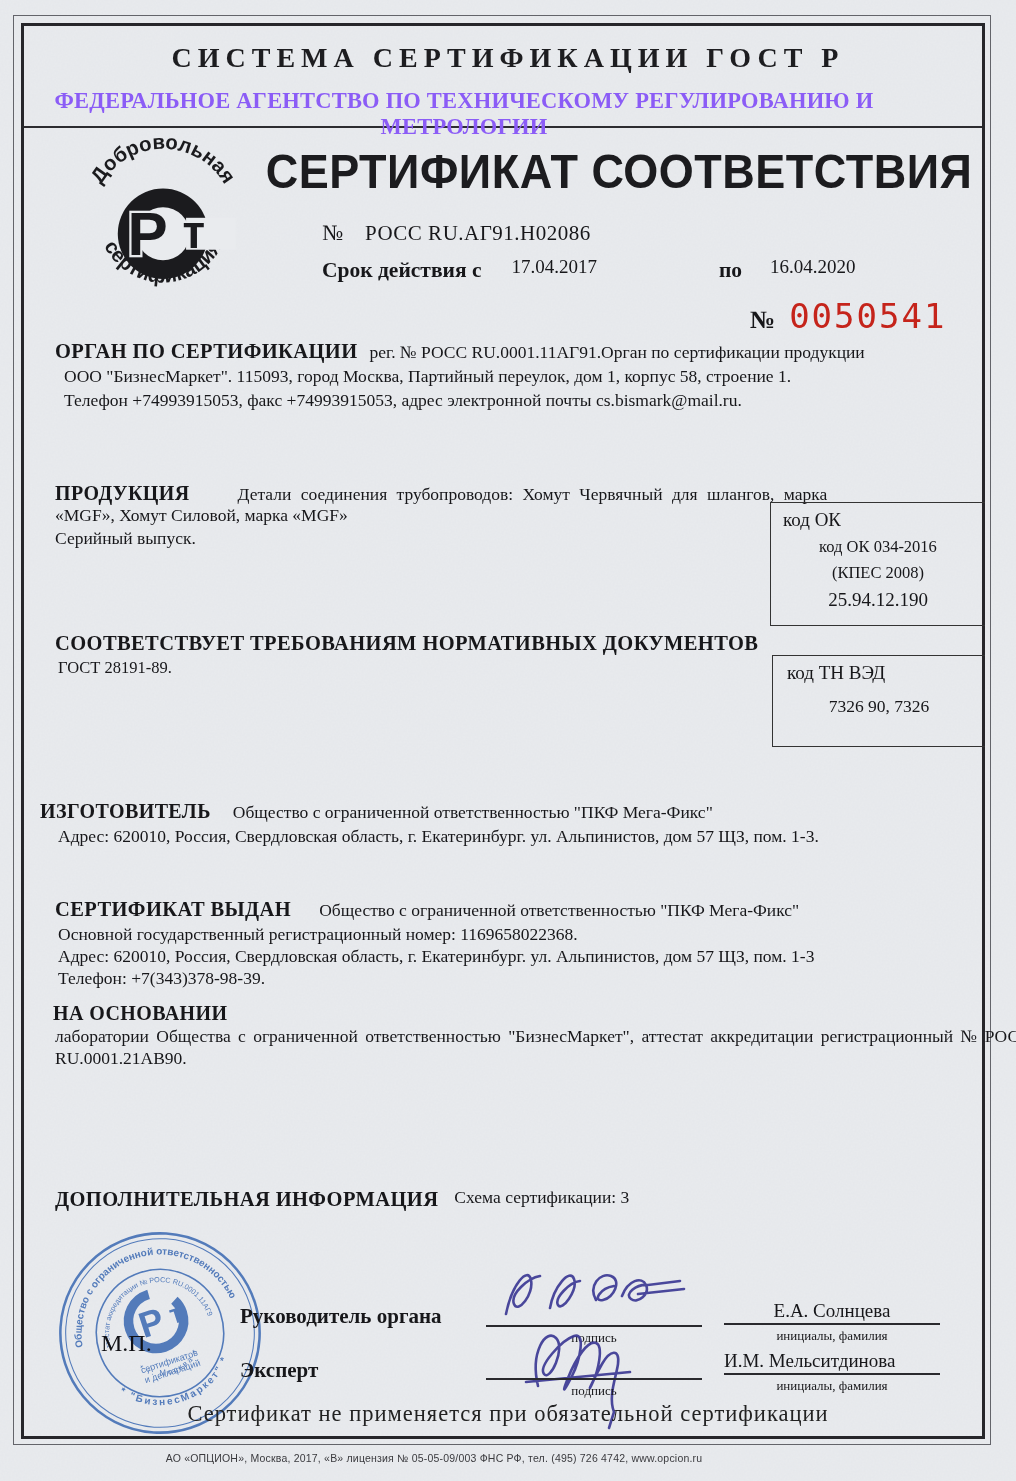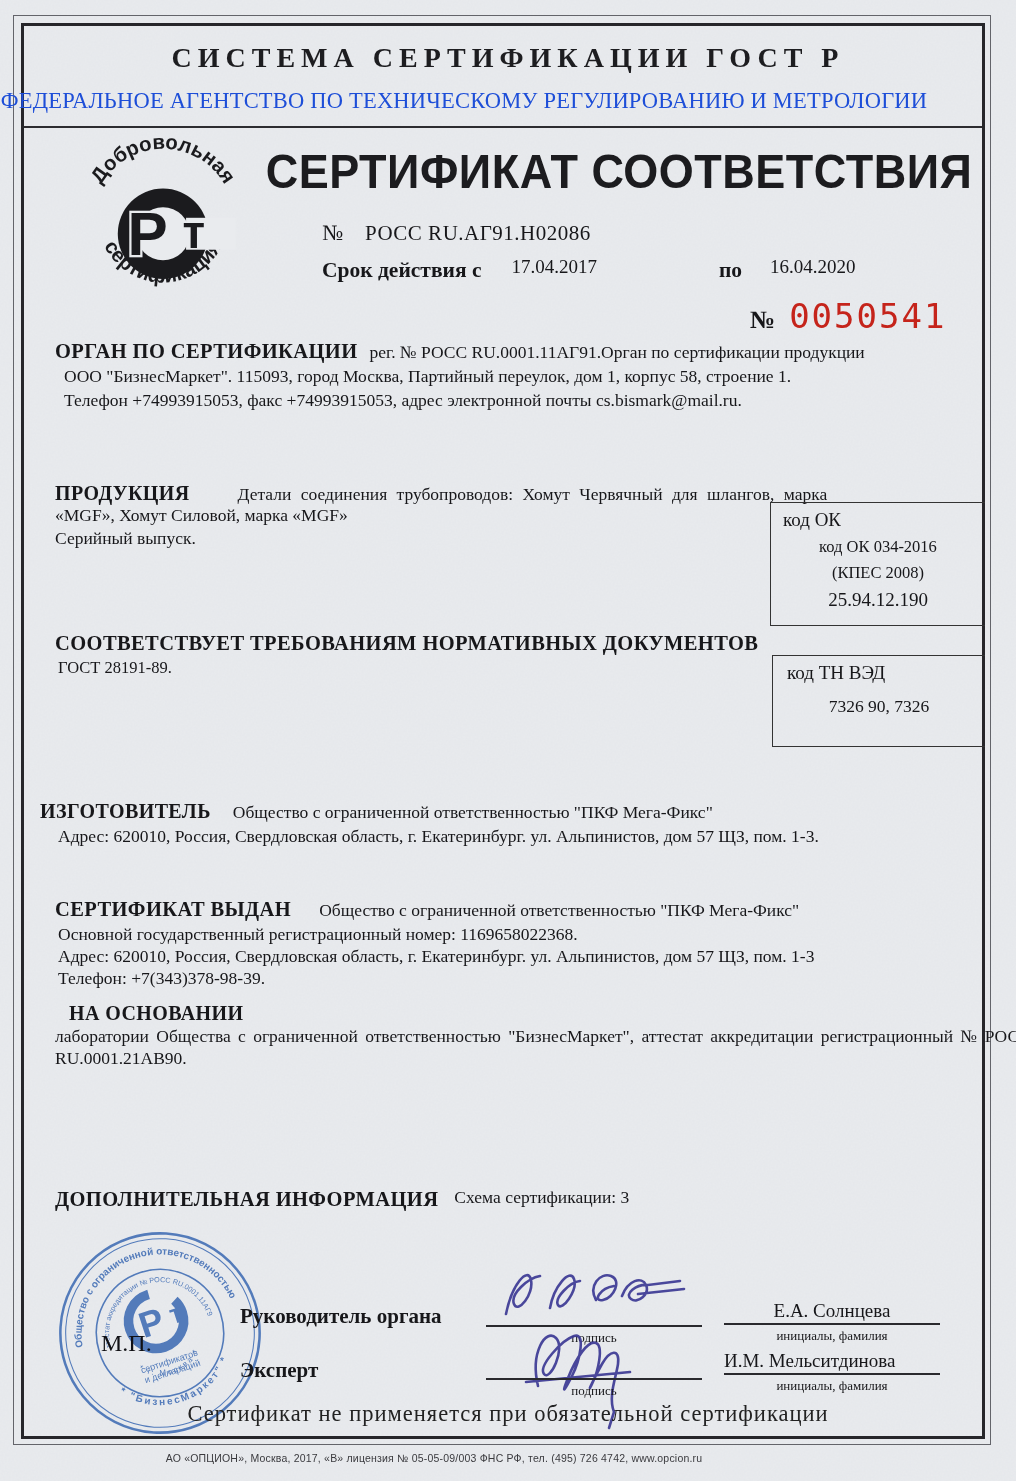--- a/index.html
+++ b/index.html
@@ -4,21 +4,21 @@
 <style>
   html,body{margin:0;padding:0;background:#cfd2d6;}
   .page{position:relative;width:1016px;height:1481px;margin:0 auto;background:#e9ebee;
         font-family:"Liberation Serif",serif;color:#17171a;overflow:hidden;}
   .abs{position:absolute;}
   .noise{left:0;top:0;pointer-events:none;}
   .frame-outer{left:13px;top:15px;width:976px;height:1428px;border:1px solid #63646a;}
   .frame-inner{left:21px;top:23px;width:958px;height:1410px;border:3px solid #26262a;}
   .header-rule{left:24px;top:126px;width:958px;height:2px;background:#2c2c30;}
   .h-system{left:0;top:42px;width:1016px;text-align:center;font-weight:bold;font-size:28px;letter-spacing:6px;color:#1d1d20;}
-  .h-agency{left:0;top:88px;width:928px;text-align:center;font-weight:normal;font-size:22.5px;letter-spacing:0.2px;color:#1d4ed8;}
+  .h-agency{left:0;top:88px;width:928px;text-align:center;font-weight:bold;font-size:22.5px;letter-spacing:0.2px;color:#8b5cf6;}
   .cert-title{left:248px;top:146px;width:742px;text-align:center;font-family:"Liberation Sans",sans-serif;
               font-weight:bold;font-size:45px;letter-spacing:0.5px;transform:scaleY(1.06);color:#1c1c1f;}
   .no-label{font-size:22px;}
   .certno-row{left:322px;top:220px;display:flex;align-items:baseline;gap:22px;}
   .certno-val{font-size:21px;letter-spacing:0.5px;}
   .validity-row{left:322px;top:258px;display:flex;align-items:baseline;}
   .validity-label{font-weight:bold;font-size:21.5px;}
   .validity-date{font-size:19px;position:relative;top:-4px;}
   .blank-row{left:750px;top:296px;display:flex;align-items:baseline;gap:14px;}
   .blank-no-label{font-size:25px;font-weight:bold;}
@@ -136,21 +136,21 @@
   <div class="abs bt" style="left:58px;top:826px">Адрес: 620010, Россия, Свердловская область, г. Екатеринбург. ул. Альпинистов, дом 57 ЩЗ, пом. 1-3.</div>
 
   <div class="abs row" style="left:55px;top:898px;gap:28px">
     <span class="sec-label big">СЕРТИФИКАТ ВЫДАН</span>
     <span class="bt">Общество с ограниченной ответственностью "ПКФ Мега-Фикс"</span>
   </div>
   <div class="abs bt" style="left:58px;top:924px">Основной государственный регистрационный номер: 1169658022368.</div>
   <div class="abs bt" style="left:58px;top:946px">Адрес: 620010, Россия, Свердловская область, г. Екатеринбург. ул. Альпинистов, дом 57 ЩЗ, пом. 1-3</div>
   <div class="abs bt" style="left:58px;top:968px">Телефон: +7(343)378-98-39.</div>
 
-  <div class="abs row" style="left:69px;top:1002px;gap:61px">
+  <div class="abs row" style="left:53px;top:1002px;gap:61px">
     <span class="sec-label">НА ОСНОВАНИИ</span>
   </div>
   <div class="abs bt" style="left:55px;top:1026px;word-spacing:3px">лаборатории Общества с ограниченной ответственностью "БизнесМаркет", аттестат аккредитации регистрационный № РОСС</div>
   <div class="abs bt" style="left:55px;top:1048px">RU.0001.21АВ90.</div>
 
   <div class="abs row" style="left:55px;top:1188px;gap:16px">
     <span class="sec-label big">ДОПОЛНИТЕЛЬНАЯ ИНФОРМАЦИЯ</span>
     <span class="bt" style="position:relative;top:-3px">Схема сертификации: 3</span>
   </div>
 

